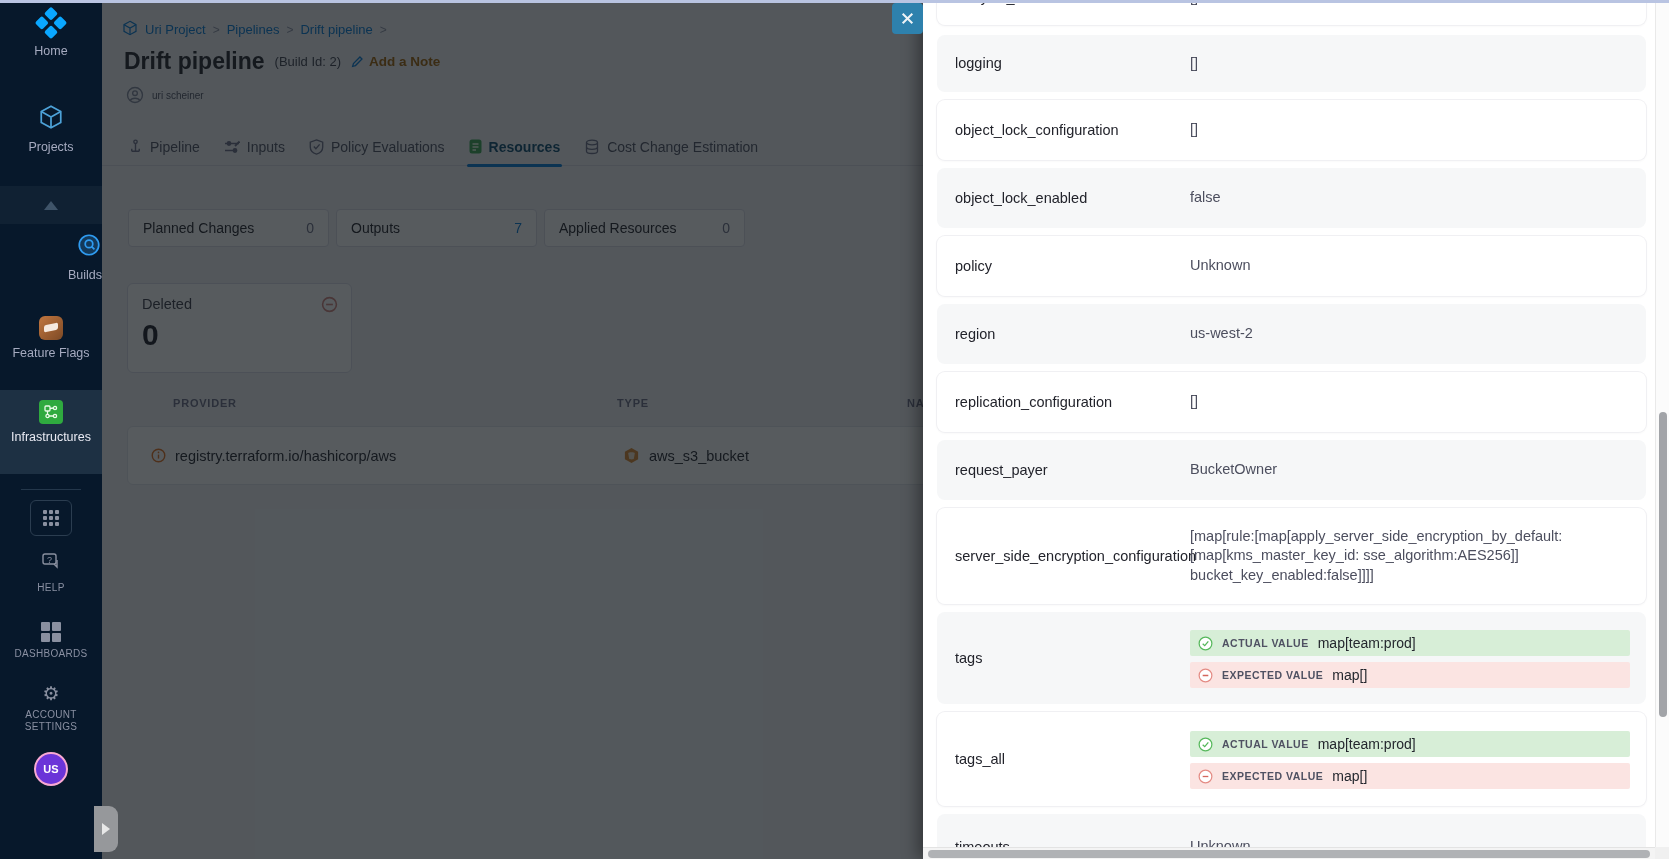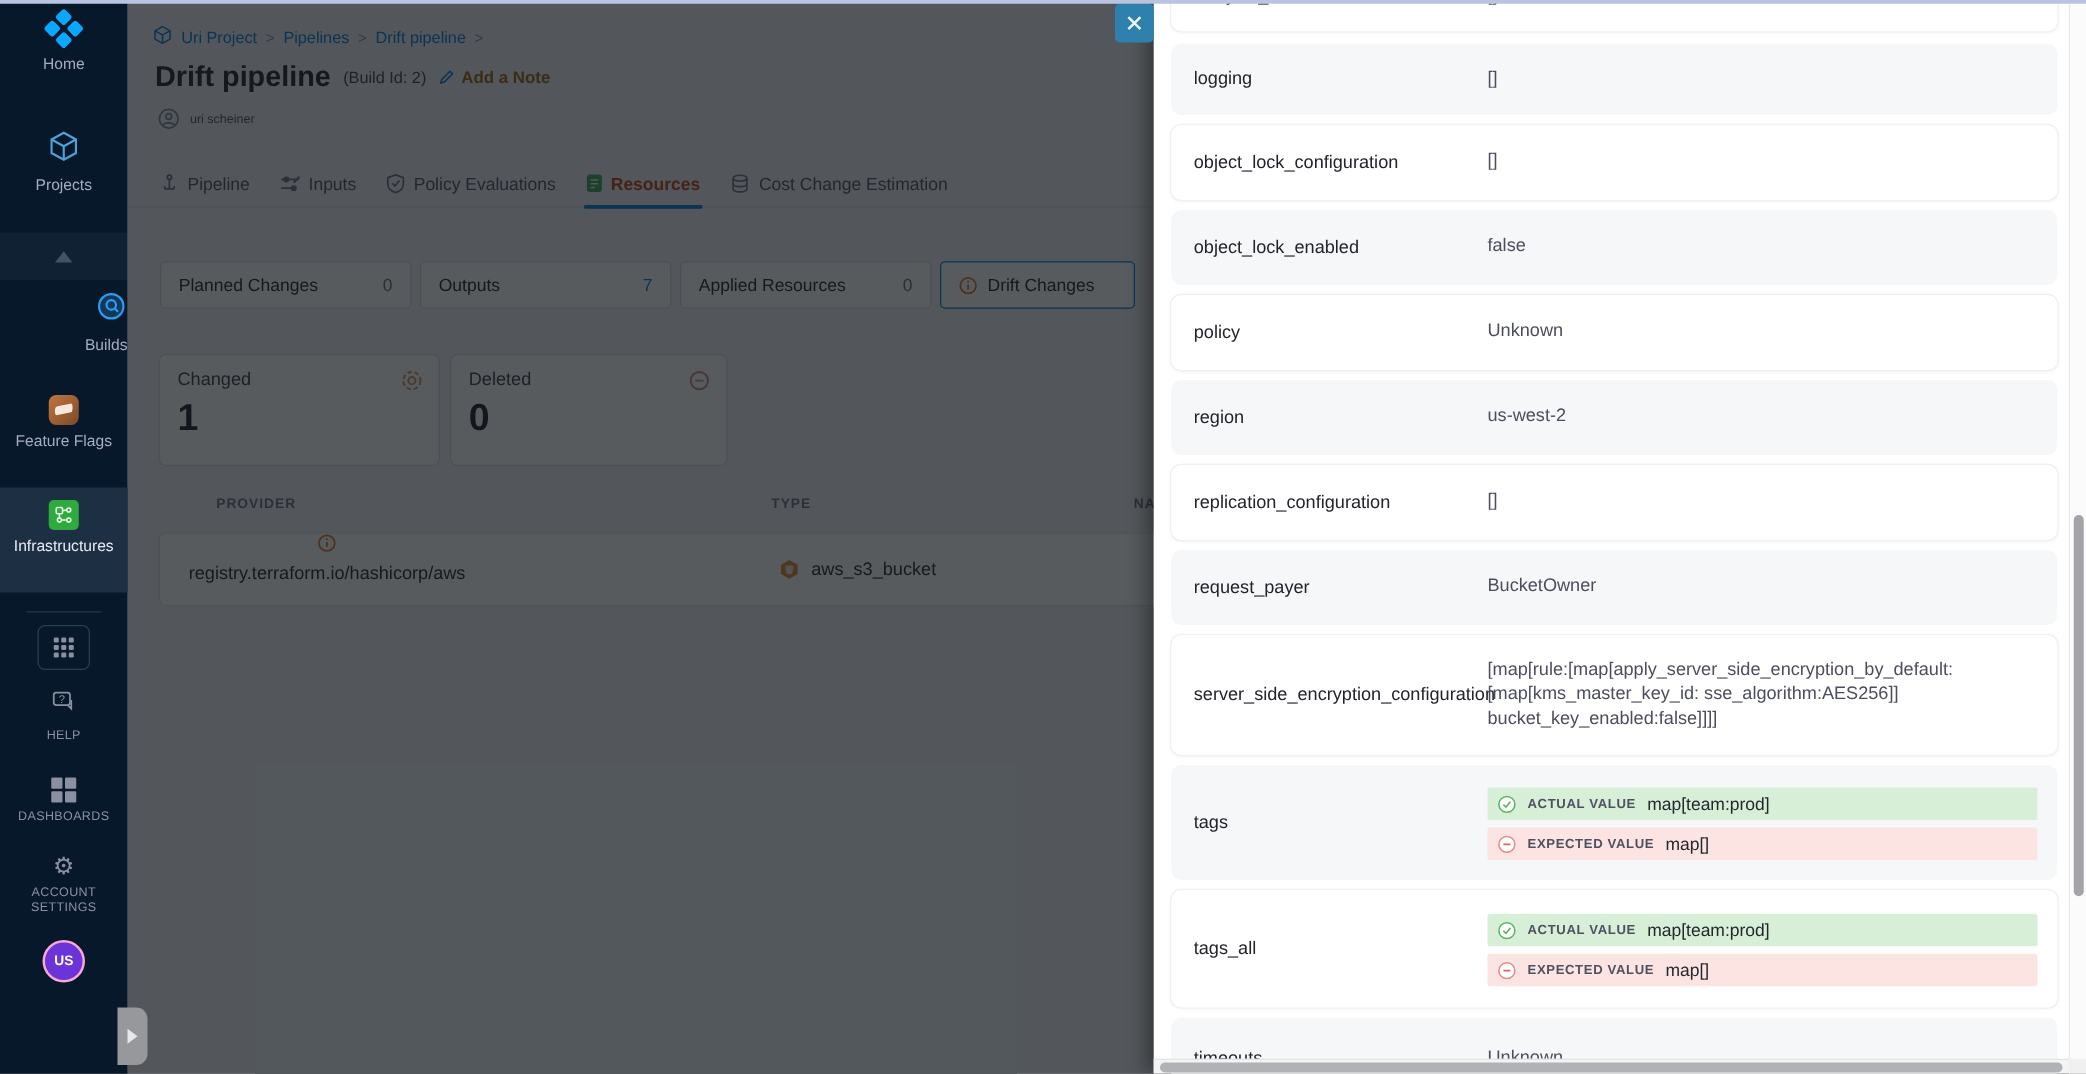--- a/index.html
+++ b/index.html
@@ -46,21 +46,21 @@
   .breadcrumb a { color:#0278d5; text-decoration:none; cursor:pointer; }
   .crumb-sep { color:#8f92a5; font-size:12px; }
   .title-row { position:absolute; left:22px; top:48px; display:flex; align-items:center; gap:10px; }
   .page-title { font-size:23px; font-weight:bold; color:#22222a; }
   .build-id { font-size:13px; color:#3e3f4c; }
   .add-note { display:flex; align-items:center; gap:5px; color:#a16207; font-size:13.5px; font-weight:600; cursor:pointer; }
   .author-row { position:absolute; left:24px; top:86px; display:flex; align-items:center; gap:8px; font-size:10px; color:#4f5162; }
   .tabbar { position:absolute; left:0; top:128px; width:821px; height:38px; border-bottom:1px solid #d9dae5;
     display:flex; align-items:center; gap:24px; padding-left:26px; }
   .tab { position:relative; height:38px; display:flex; align-items:center; gap:7px; font-size:14px; color:#4f5162; cursor:pointer; white-space:nowrap; }
-  .tab.active { color:#c2410c; font-weight:600;text-align:right; }
+  .tab.active { color:#0c4a6e; font-weight:600;text-align:right; }
   .tab.active::after { content:''; position:absolute; left:-2px; right:-2px; bottom:-1px; height:3px; background:#0278d5; border-radius:2px; }
   .subtabs { position:absolute; left:26px; top:209px; display:flex; gap:7px; }
   .subtab { width:201px; height:38px; background:#fff; border:1px solid #d9dae5; border-radius:4px;
     display:flex; align-items:center; justify-content:space-between; padding:0 14px; font-size:14px; color:#22222a; cursor:pointer; }
   .subtab .count { color:#6b6d85; }
   .subtab .count.blue { color:#0278d5; }
   .subtab.selected { border:1.5px solid #0278d5; width:156px; justify-content:flex-start; gap:8px; }
   .stats { position:absolute; left:25px; top:283px; display:flex; gap:8px; }
   .stat-card { width:225px; height:90px; background:#fff; border:1px solid #d9dae6; border-radius:6px; padding:12px 14px; position:relative; }
   .stat-card:nth-child(2){ width:222px; }
@@ -282,59 +282,41 @@
           <span class="count">0</span>
       </div>
       <div class="subtab">
         <span>Outputs</span>
           <span class="count blue">7</span>
       </div>
       <div class="subtab">
         <span>Applied Resources</span>
           <span class="count">0</span>
       </div>
-      <div class="subtab selected">
-        <svg width="15" height="15" viewBox="0 0 16 16" fill="none" stroke="#e0701f" stroke-width="1.5">
-            <circle cx="8" cy="8" r="6.7"></circle>
-            <path d="M8 7 L8 11.3"></path>
-            <circle cx="8" cy="4.7" r="0.9" fill="#e0701f" stroke="none"></circle>
-          </svg>
-        <span>Drift Changes</span>
-      </div>
     </div>
 
     <div class="stats">
-      <div class="stat-card">
-        <div class="stat-label">Changed</div>
-        <div class="stat-value">1</div>
-        <span class="stat-icon">
-          <svg width="17" height="17" viewBox="0 0 16 16" fill="none" stroke="#e08a50" stroke-width="1.5">
-              <circle cx="8" cy="8" r="6.5" stroke-dasharray="3.4 2"></circle>
-              <circle cx="8" cy="8" r="2.7"></circle>
-            </svg>
-        </span>
-      </div>
       <div class="stat-card">
         <div class="stat-label">Deleted</div>
         <div class="stat-value">0</div>
         <span class="stat-icon">
           <svg width="17" height="17" viewBox="0 0 16 16" fill="none" stroke="#cf837c" stroke-width="1.5">
               <circle cx="8" cy="8" r="6.5"></circle>
               <path d="M4.8 8 L11.2 8"></path>
             </svg>
         </span>
       </div>
     </div>
 
     <div class="tbl-head" style="left:71px;">PROVIDER</div>
     <div class="tbl-head" style="left:515px;">TYPE</div>
     <div class="tbl-head" style="left:805px;">NAME</div>
 
     <div class="tbl-row">
-      <div class="cell" style="left:23px;flex-direction:column;">
+      <div class="cell" style="left:23px;">
         <svg width="15" height="15" viewBox="0 0 16 16" fill="none" stroke="#e0701f" stroke-width="1.5">
             <circle cx="8" cy="8" r="6.7"></circle>
             <path d="M8 7 L8 11.3"></path>
             <circle cx="8" cy="4.7" r="0.9" fill="#e0701f" stroke="none"></circle>
           </svg>
         <span>registry.terraform.io/hashicorp/aws</span>
       </div>
       <div class="cell" style="left:495px;">
         <svg width="17" height="17" viewBox="0 0 18 18">
             <path d="M9 1 L16 5 L16 13 L9 17 L2 13 L2 5 Z" fill="#d9882f"></path>

